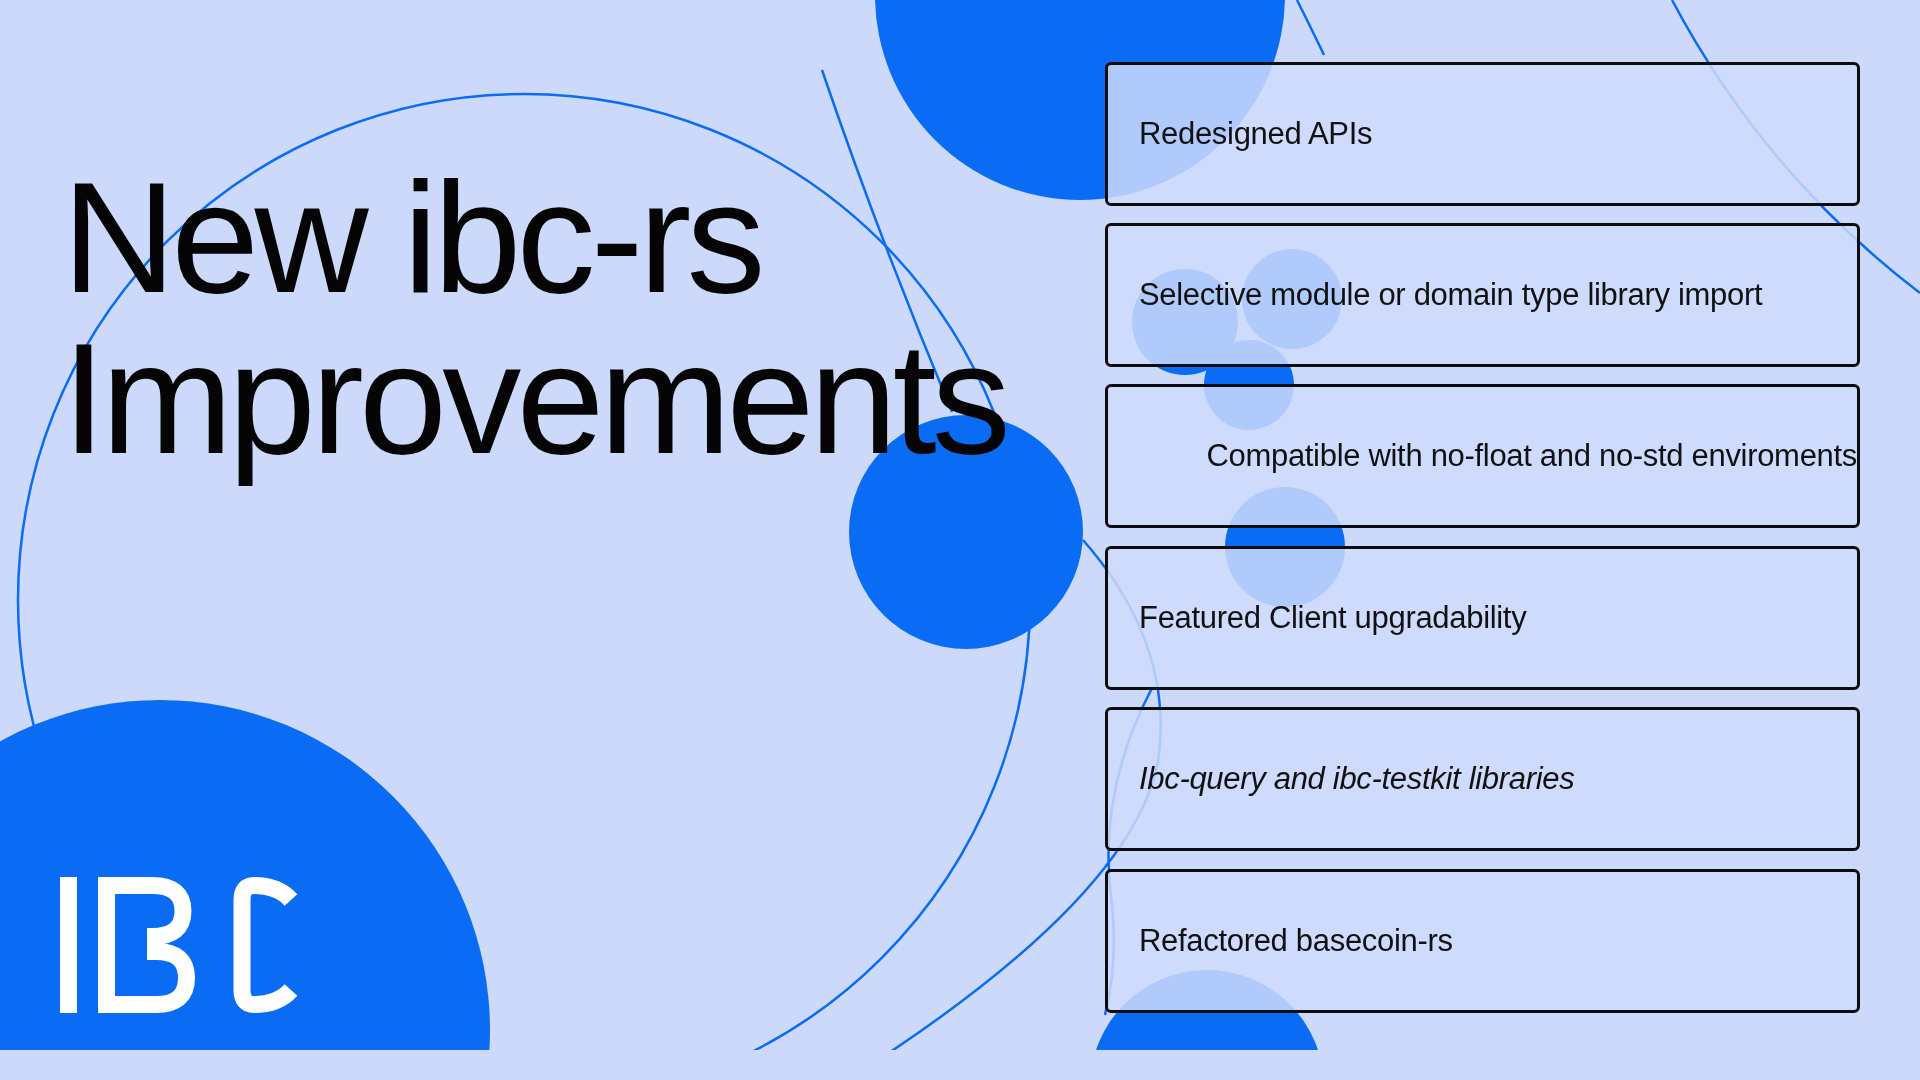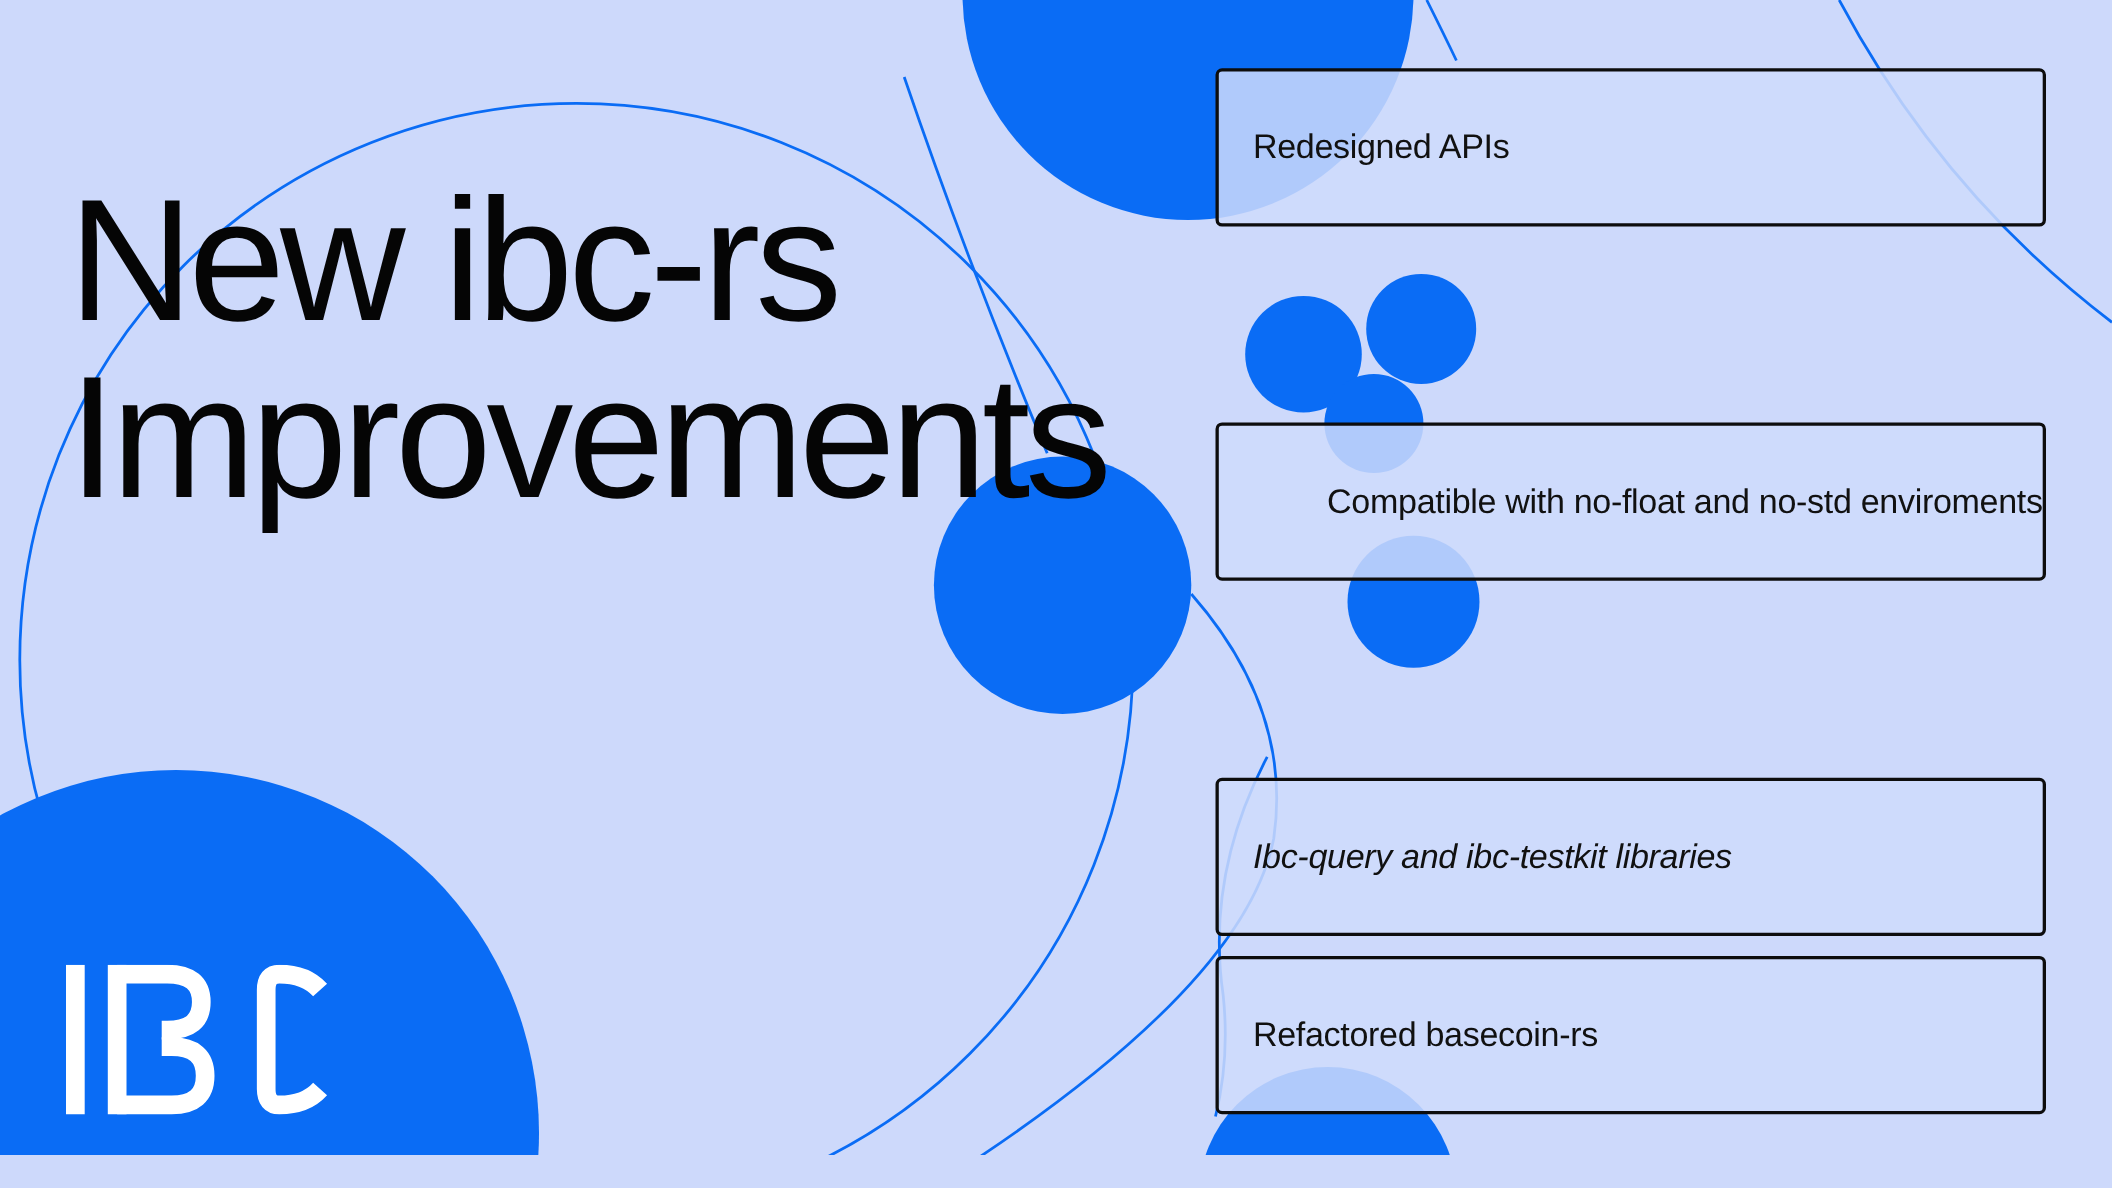--- a/index.html
+++ b/index.html
@@ -47,22 +47,28 @@
 
   <h1 class="title">
     <span>New ibc-rs</span>
     <span>Improvements</span>
   </h1>
 
   <div class="cards">
     <div class="card c1">
       <span class="card-label">Redesigned APIs</span>
     </div>
+    <div class="card c2">
+      <span class="card-label">Selective module or domain type library import</span>
+    </div>
     <div class="card c3">
       <span class="card-label">Compatible with no-float and no-std enviroments</span>
+    </div>
+    <div class="card c4">
+      <span class="card-label">Featured Client upgradability</span>
     </div>
     <div class="card c5">
       <span class="card-label">Ibc-query and ibc-testkit libraries</span>
     </div>
     <div class="card c6">
       <span class="card-label">Refactored basecoin-rs</span>
     </div>
   </div>
 
   <svg class="logo" viewBox="0 0 240 140" xmlns="http://www.w3.org/2000/svg" aria-label="IBC">

